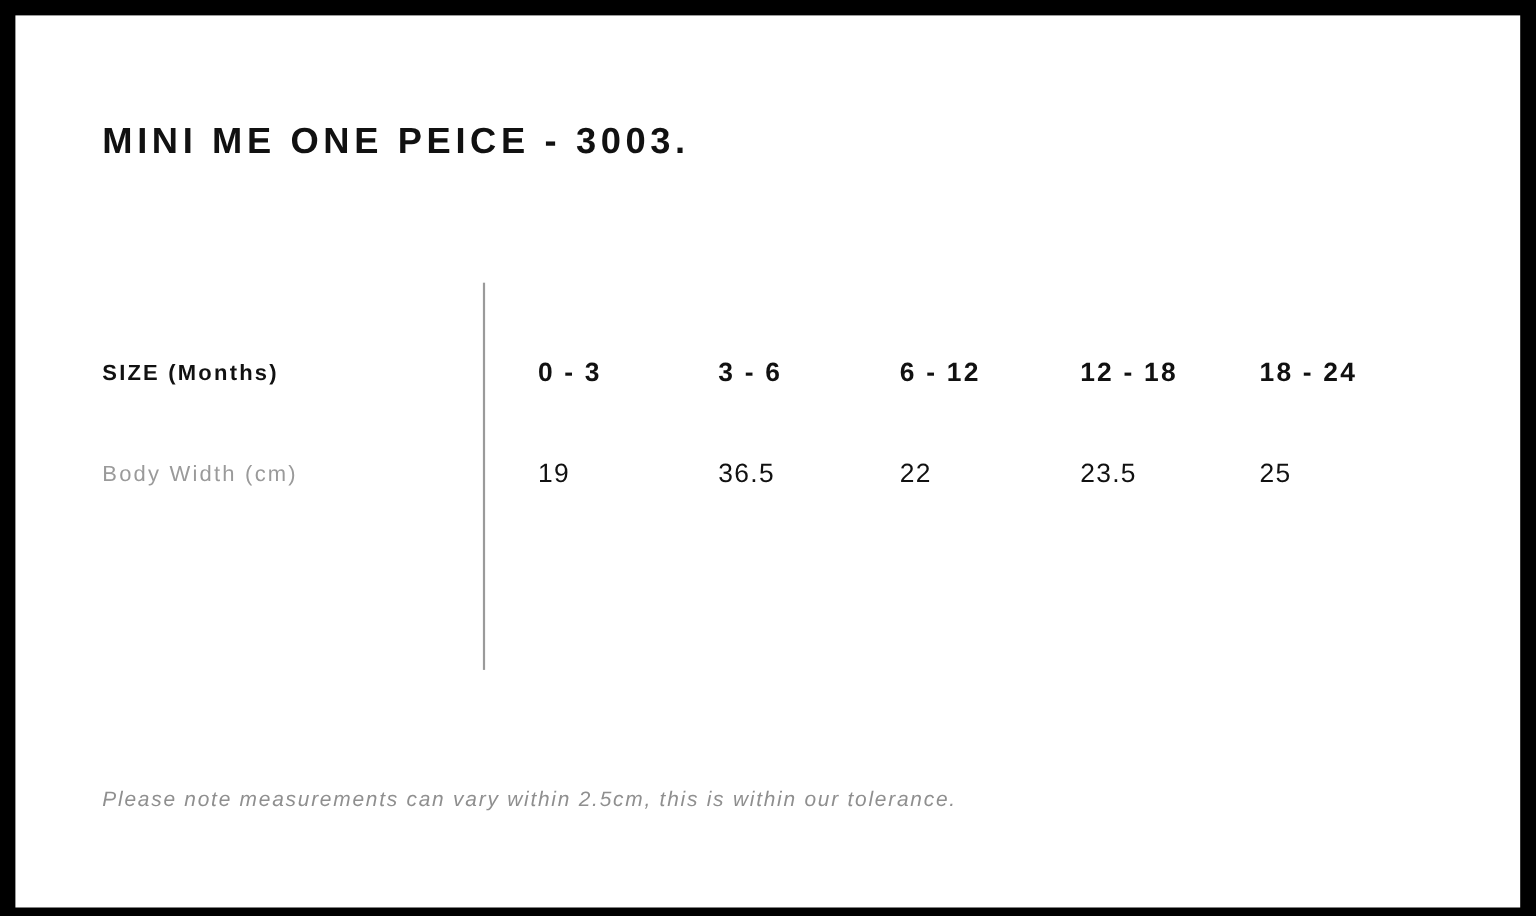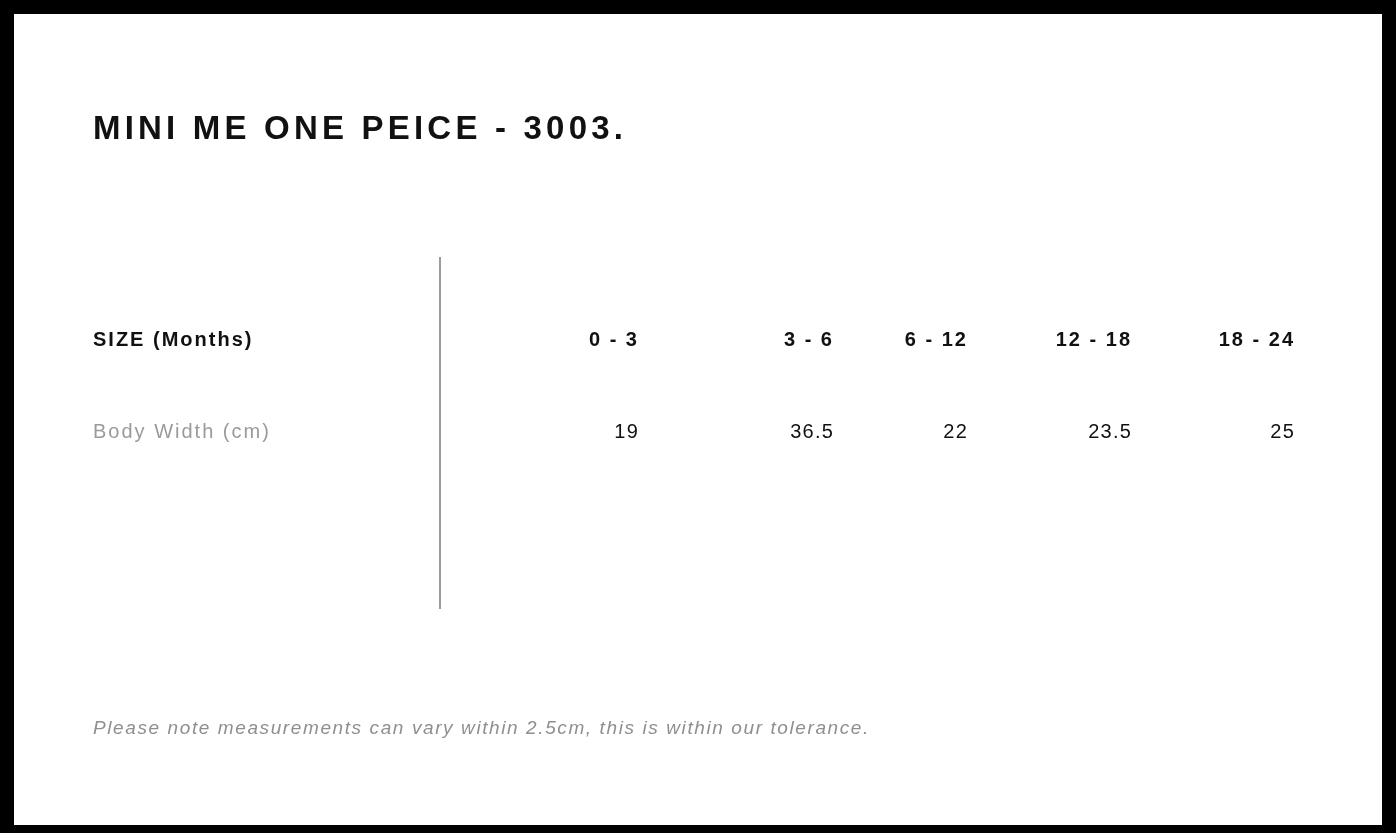--- a/index.html
+++ b/index.html
@@ -71,35 +71,35 @@
     font-weight: bold;
     color: #111111;
   }
   .rowlabel.body {
     color: #9a9a9a;
   }
   .cell {
     position: absolute;
     top: 0;
     width: 150px;
-    text-align: right;
-    font-size: 20px;
+    text-align: left;
+    font-size: 24px;
     line-height: 30px;
     color: #111111;
     white-space: nowrap;
   }
   .cell.head {
     font-weight: bold;
     letter-spacing: 2.0px;
   }
   .cell.val {
     letter-spacing: 1.2px;
   }
   .c0 { left: 475px; }
-  .c1 { left: 670px; }
+  .c1 { left: 639px; }
   .c2 { left: 804px; }
   .c3 { left: 968px; }
   .c4 { left: 1131px; }
 
   .note {
     position: absolute;
     left: 79px;
     top: 703px;
     font-size: 19px;
     font-style: italic;

